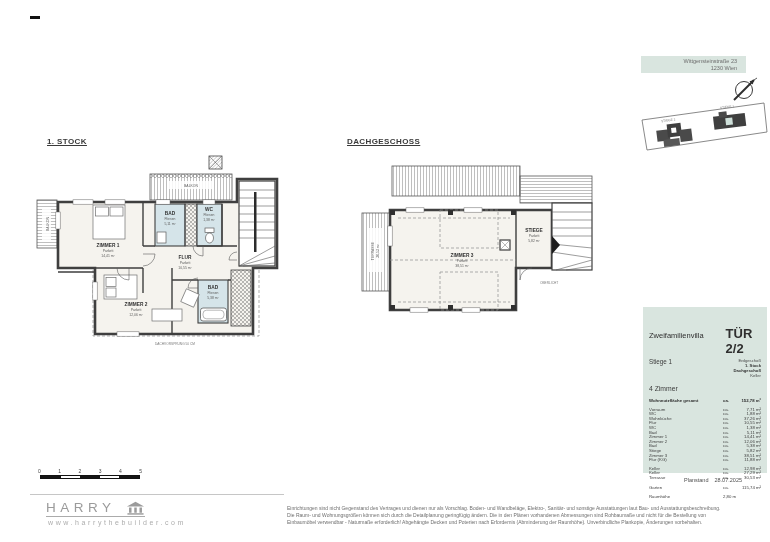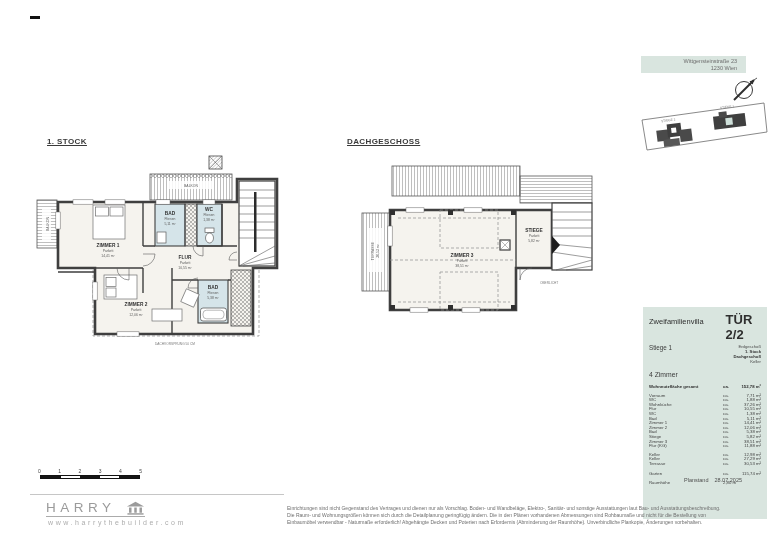--- a/index.html
+++ b/index.html
@@ -15,22 +15,22 @@
   
   .plantitle{font-size:8px;font-weight:600;letter-spacing:.4px;color:#3a3a3a;
              text-decoration:underline;}
   .pt1{left:47px;top:137px;} .pt2{left:347px;top:137px;}
   
   svg text{font-family:"Liberation Sans",sans-serif;}
   .rn{font-size:4.8px;font-weight:bold;fill:#333;}
   .rs{font-size:3.4px;fill:#5c5c5c;}
   .tiny{font-size:3.2px;fill:#7a7a7a;}
   
-  .tblock{left:643px;top:307px;width:124px;height:212px;background:#d9e5df;
-          box-sizing:border-box;padding:5px 6px 4px 6px;}
+  .tblock{left:643px;top:307px;width:124px;height:166px;background:#d9e5df;
+          box-sizing:border-box;padding:19px 6px 4px 6px;}
   .tb-h1{display:flex;justify-content:space-between;align-items:baseline;}
   .tb-project{font-size:7.5px;color:#2f2f2f;}
   .tb-tuer{font-size:13px;font-weight:bold;color:#2f2f2f;margin-left:22px;}
   .tb-h2{display:flex;justify-content:space-between;margin-top:2px;}
   .tb-stiege{font-size:6.3px;}
   .tb-floors{text-align:right;font-size:4.2px;line-height:5px;color:#4a4a4a;}
   .tb-floors .b{font-weight:bold;color:#333;}
   .tb-zimmer{font-size:6.8px;margin-top:7px;}
   .tb-table{margin-top:7px;}
   .trow{display:flex;font-size:4.3px;line-height:4.6px;color:#3f3f3f;}

